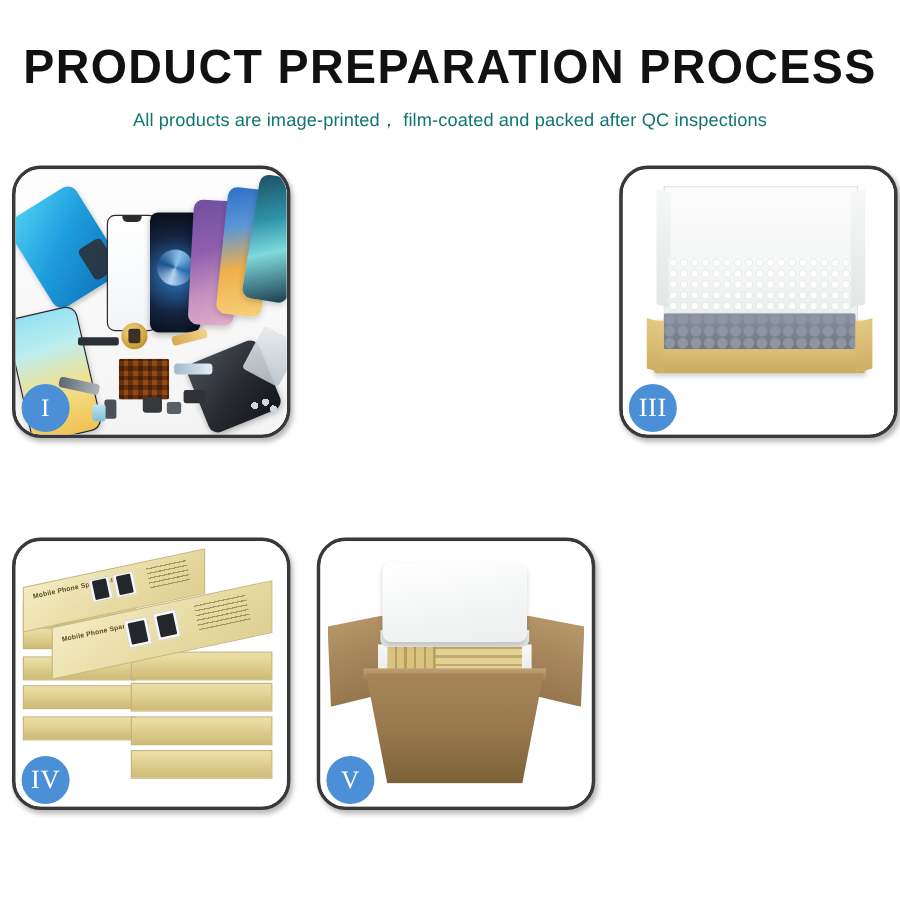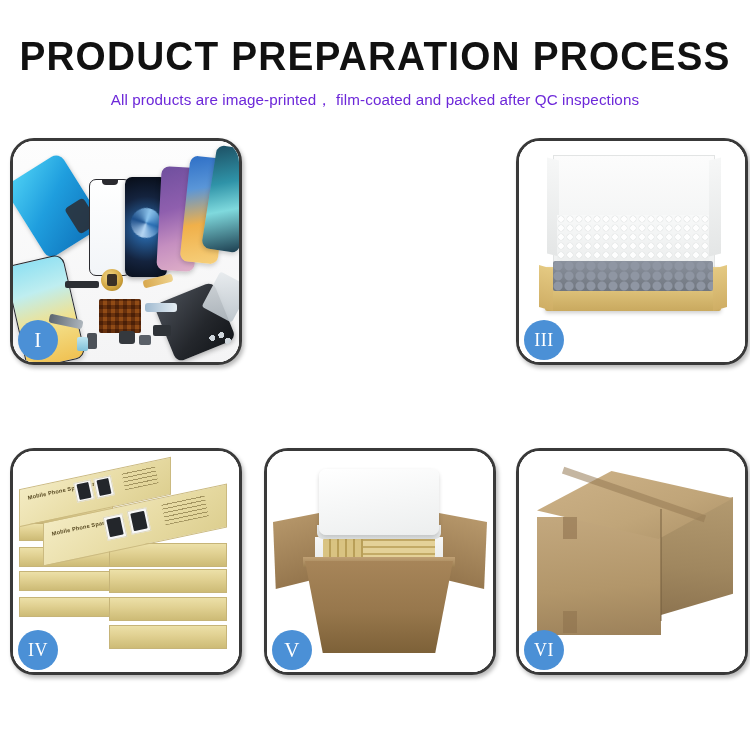--- a/index.html
+++ b/index.html
@@ -23,21 +23,21 @@
     line-height:1;
     transform: scaleX(0.97);
     padding-top:36px;
   }
   .subtitle {
     margin:0; padding-top:14px;
     font-family:"Liberation Sans", sans-serif;
     font-weight:400;
     font-size:15.2px;
     letter-spacing:.1px;
-    color:#6d28d9;
+    color:#0f766e;
     white-space:nowrap;
   }
 
   
   .grid { position:absolute; left:0; top:138px; width:750px; }
   .row { position:relative; height:227px; margin-bottom:83px; }
 
   .panel {
     position:absolute;
     width:226px; height:221px;
@@ -60,21 +60,21 @@
     width:40px; height:40px;
     border-radius:50%;
     background:#4b90d6;
     color:#ffffff;
     font-family:"Liberation Serif", serif;
     font-size:21px;
     display:flex; align-items:center; justify-content:center;
     letter-spacing:.5px;
     z-index:40;
   }
-  .badge.wide { font-size:18px;font-family:Liberation Serif, serif; }
+  .badge.wide { font-size:22px;font-family:Liberation Serif, serif; }
 
   
   .p1bg { position:absolute; inset:0; background:linear-gradient(180deg,#fdfdfd,#f4f4f5); }
   .scr-blue {
     position:absolute; left:8px; top:22px; width:66px; height:86px;
     background:linear-gradient(150deg,#4fd2f5 0%,#1f9ede 45%,#0d6fb8 100%);
     border-radius:9px; transform:rotate(-32deg);
     box-shadow:0 2px 4px rgba(0,0,0,.25);
   }
   .scr-blue:after{ content:''; position:absolute; right:4px; bottom:5px; width:22px;height:30px;
@@ -414,29 +414,16 @@
           <div class="c5-goods"></div>
           <div class="c5-goods2"></div>
           <div class="c5-foamlip"></div>
           <div class="c5-foamlid"></div>
           <div class="c5-rim"></div>
           <div class="c5-body"></div>
         </div>
         <div class="badge">V</div>
       </div>
 
-      <div class="panel c3">
-        <div class="scene">
-          <div class="p6bg"></div>
-          <div class="c6-front"></div>
-          <div class="c6-side"></div>
-          <div class="c6-top"></div>
-          <div class="c6-seam"></div>
-          <div class="c6-tape1"></div>
-          <div class="c6-tape2"></div>
-          <div class="c6-edge"></div>
-        </div>
-        <div class="badge wide">VI</div>
-      </div>
 
     </div>
   </div>
 </div>
 
 </body></html>

